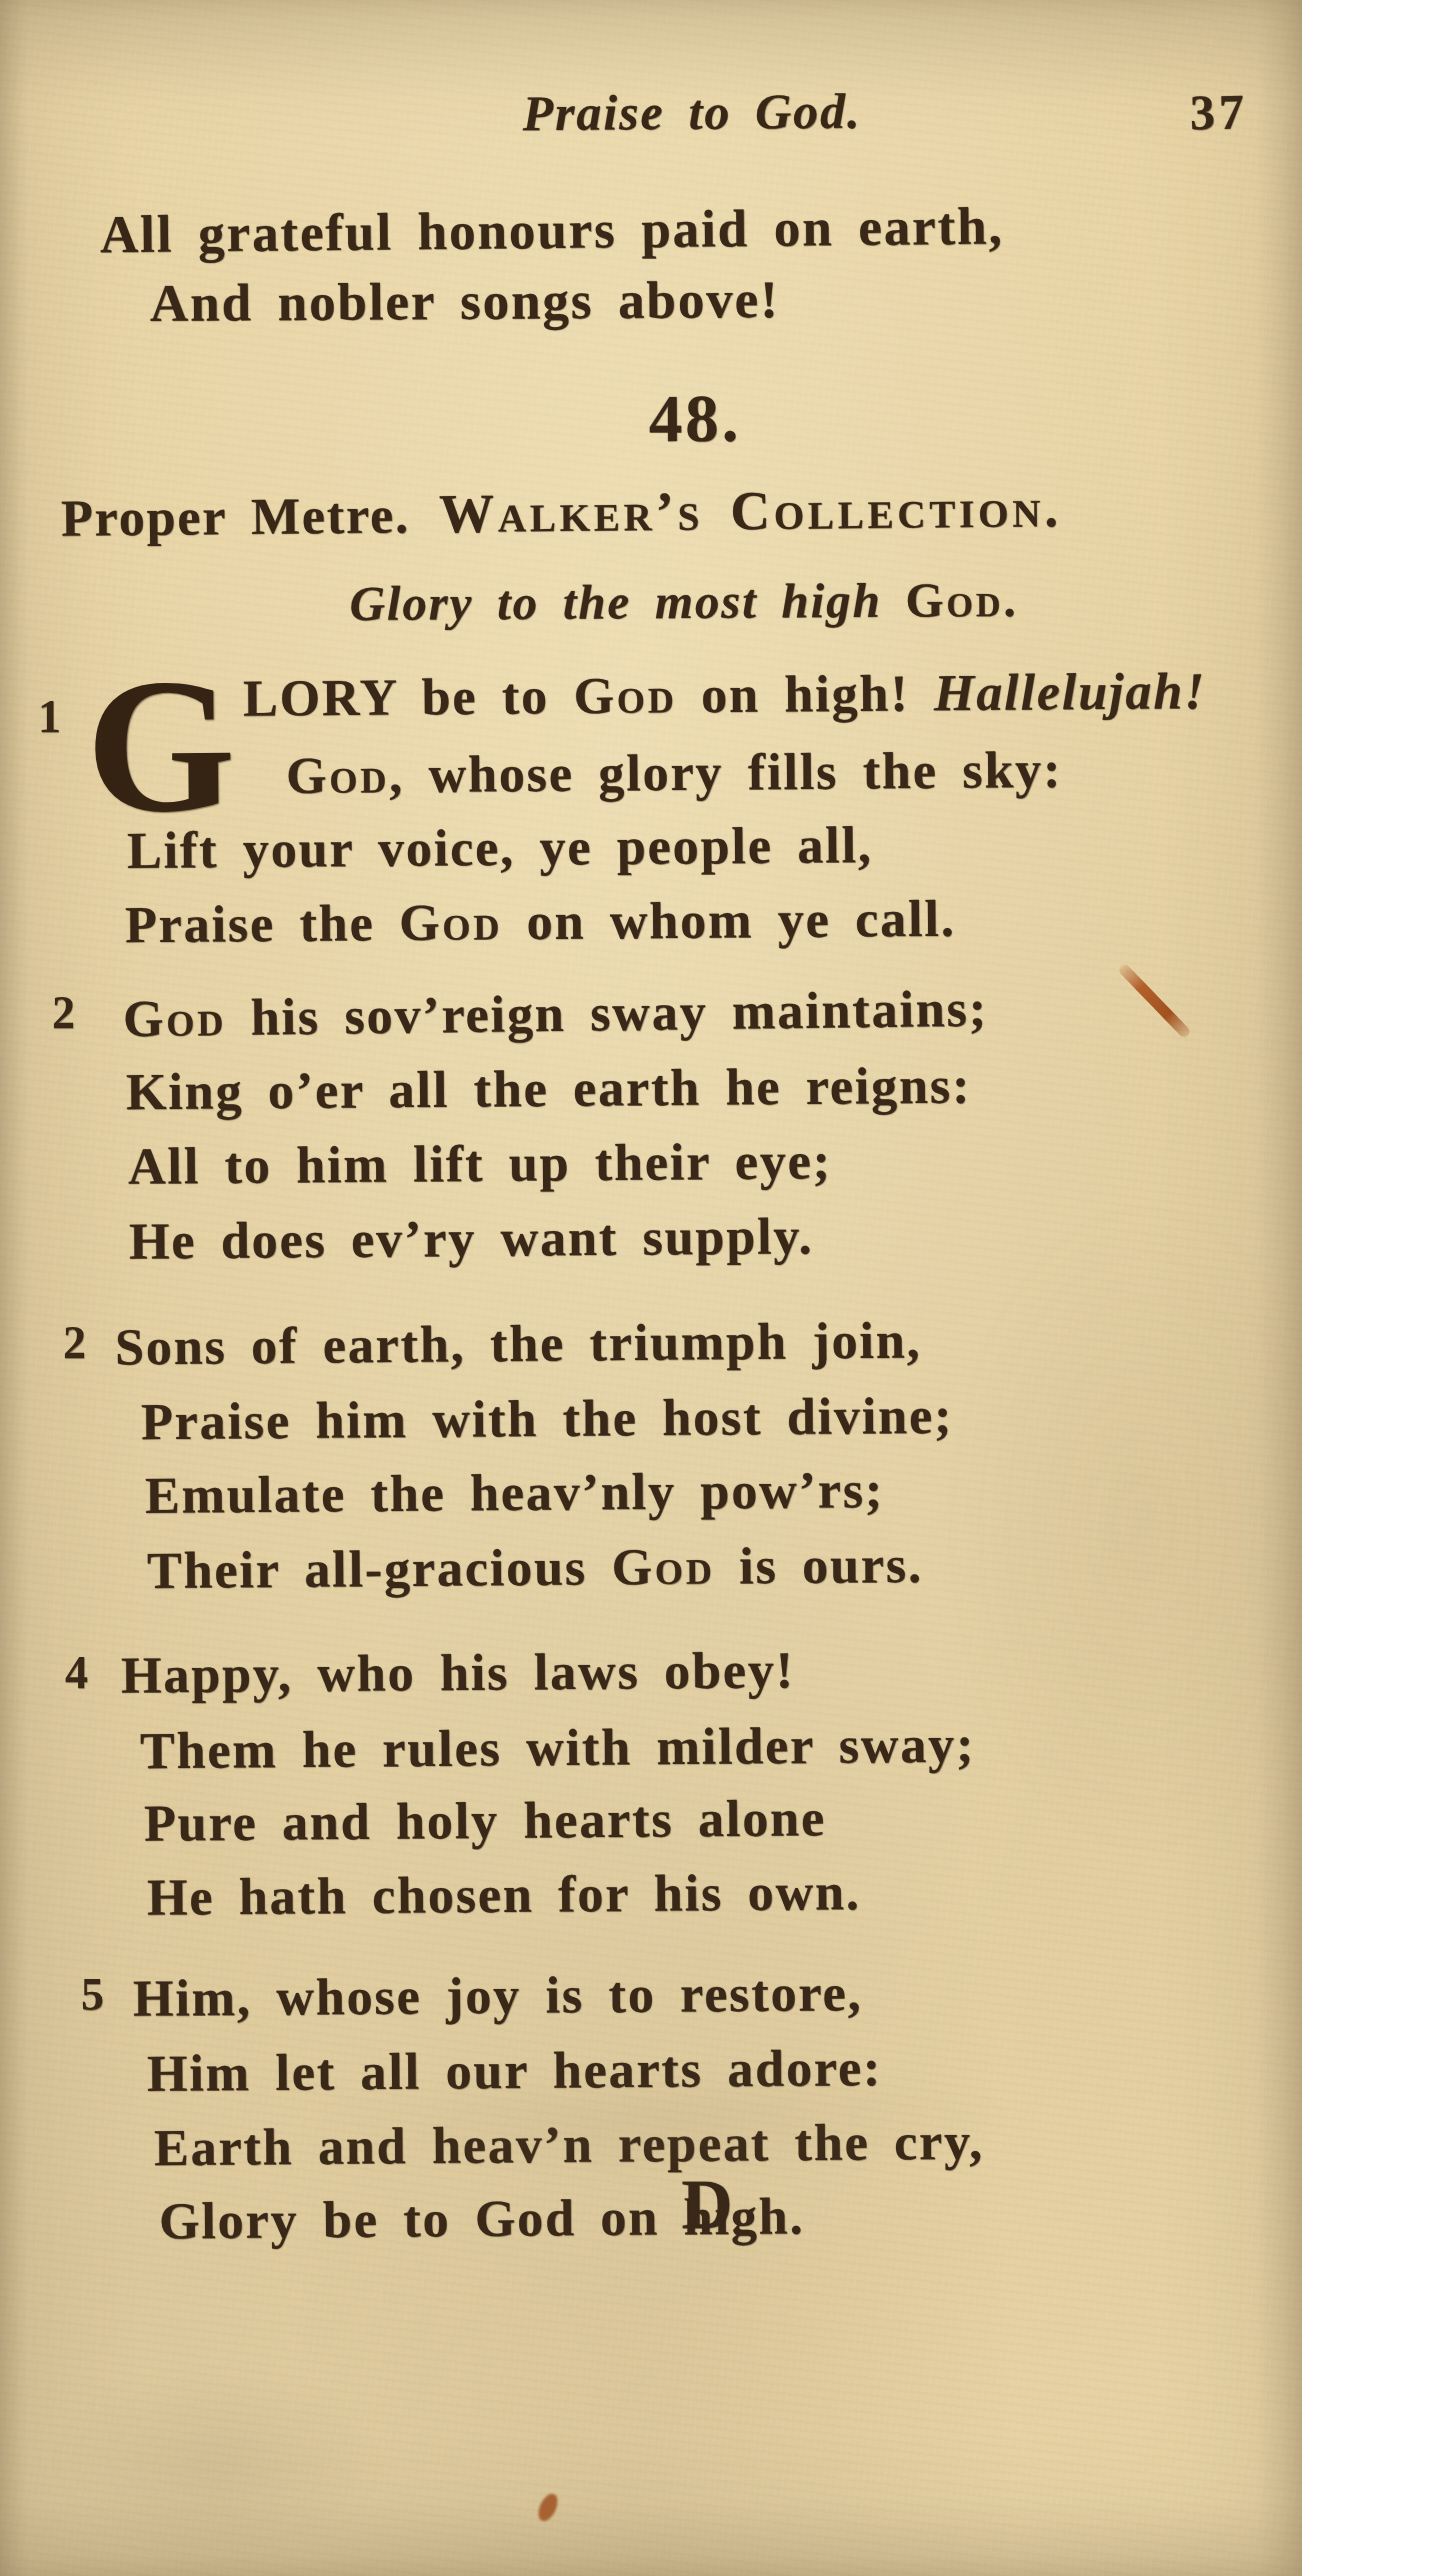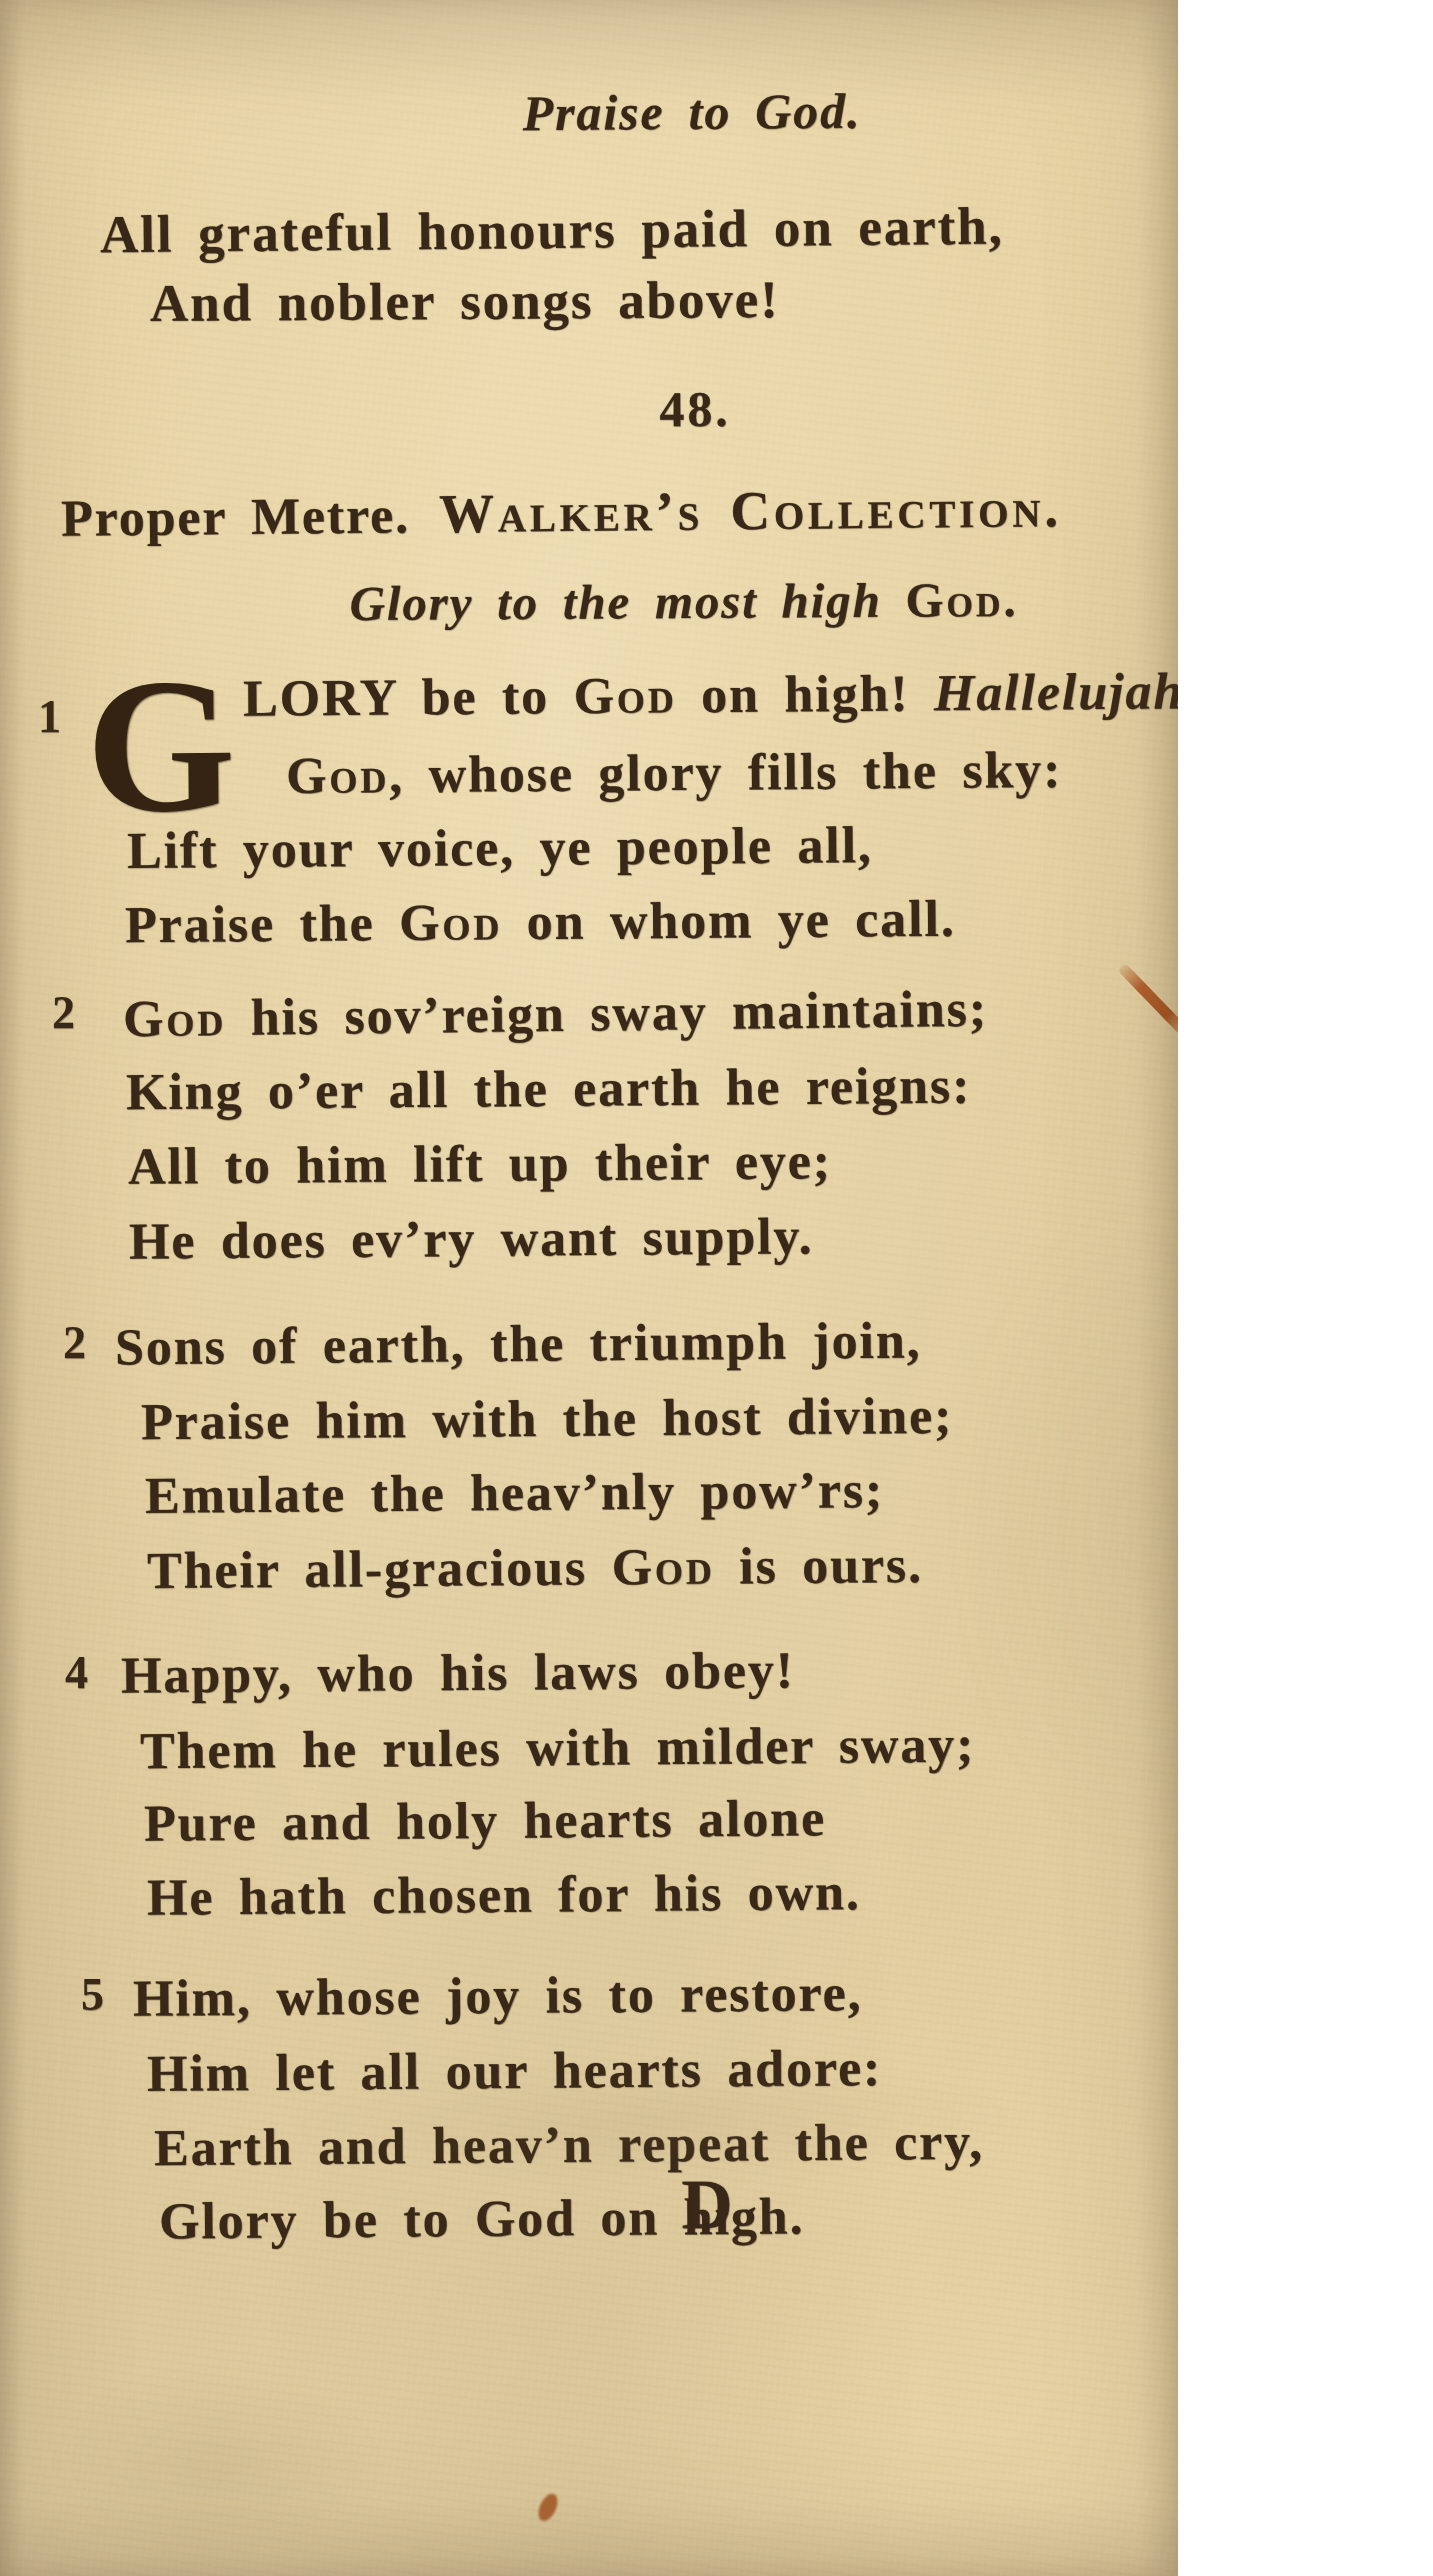--- a/index.html
+++ b/index.html
@@ -2,21 +2,21 @@
 <html><head>
 <meta charset="utf-8">
 <style>
   html,body{margin:0;padding:0;}
   body{
     width:1434px;height:2576px;
     font-family:"Liberation Serif","DejaVu Serif",serif;
     -webkit-font-smoothing:antialiased;
   }
   .page{
-    position:relative;width:1178px;height:2576px;overflow:hidden;
+    position:relative;width:1302px;height:2576px;overflow:hidden;
     background-color:#e7d3a4;
     background-image:
       radial-gradient(ellipse at 48% 28%, rgba(255,246,218,0.30), transparent 62%),
       radial-gradient(ellipse at 88% 60%, rgba(120,100,70,0.07), transparent 52%),
       radial-gradient(ellipse at 6% 94%, rgba(110,95,70,0.10), transparent 55%),
       radial-gradient(ellipse at 50% 99%, rgba(120,100,68,0.08), transparent 40%),
       linear-gradient(90deg, rgba(100,85,60,0.16) 0%, rgba(100,85,60,0.0) 2.2%, rgba(100,85,60,0.0) 96.5%, rgba(100,85,60,0.16) 100%),
       linear-gradient(0deg, rgba(100,85,60,0.10) 0%, rgba(100,85,60,0.0) 3%, rgba(100,85,60,0.0) 96%, rgba(100,85,60,0.10) 100%),
       repeating-linear-gradient(7deg, rgba(160,135,95,0.045) 0 2.9px, rgba(160,135,95,0) 2.9px 8.6px),
       repeating-linear-gradient(97deg, rgba(255,247,224,0.05) 0 1.9px, rgba(255,247,224,0) 1.9px 6.7px);
@@ -33,21 +33,21 @@
   }
   .italic{font-style:italic;}
   .seg-n{}
   .seg-i{font-style:italic;}
   .seg-sc{font-variant:small-caps;letter-spacing:2.9px;}
 
   .running-title{left:692px;top:83px;transform:translateX(-50%) rotate(-0.4deg);font-size:50px;}
   .page-number{left:1190px;top:83px;font-size:50px;letter-spacing:3.8px;transform:rotate(-1.2deg);}
   .prelude-1{left:100px;top:200px;font-size:53px;transform:rotate(-0.55deg);}
   .prelude-2{left:150px;top:271px;font-size:53px;transform:rotate(-0.35deg);}
-  .hymn-number{left:695px;top:380px;transform:translateX(-50%) rotate(-0.3deg);font-size:50px;letter-spacing:2.9px;}
+  .hymn-number{left:695px;top:380px;transform:translateX(-50%) rotate(-0.3deg);font-size:67px;letter-spacing:2.9px;}
   .meter-line{left:61px;top:481px;font-size:52px;transform:rotate(-0.55deg);}
   .meter-line .collection{font-variant:small-caps;letter-spacing:3.8px;margin-left:29px;font-size:55px;}
   .hymn-title{left:684px;top:573px;transform:translateX(-50%) rotate(-0.35deg);font-size:49px;}
 
   .vnum{position:absolute;font-weight:bold;font-size:46px;color:#392817;
         text-shadow:0.6px 0.6px 0.9px rgba(56,40,26,0.5);}
   .dropcap{
     position:absolute;left:86px;top:671px;font-size:192px;line-height:0.78;
     font-weight:bold;color:#352413;letter-spacing:0;
     text-shadow:1px 1px 1.4px rgba(50,35,20,0.55);

